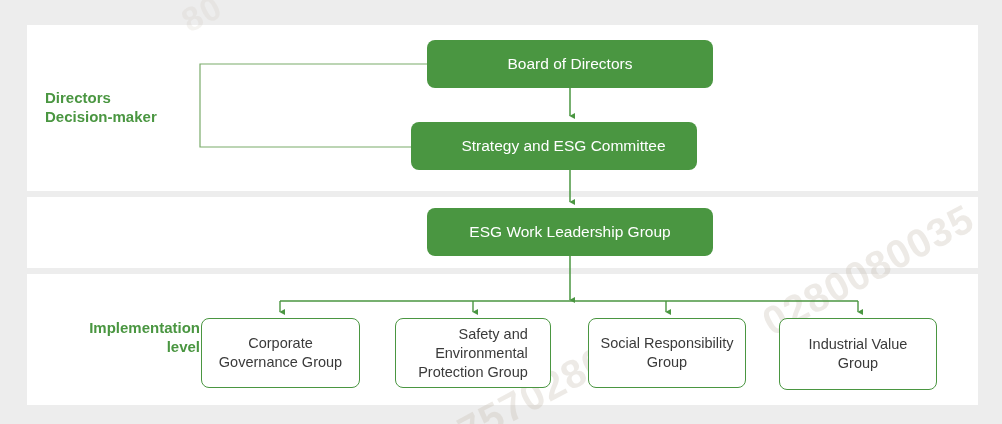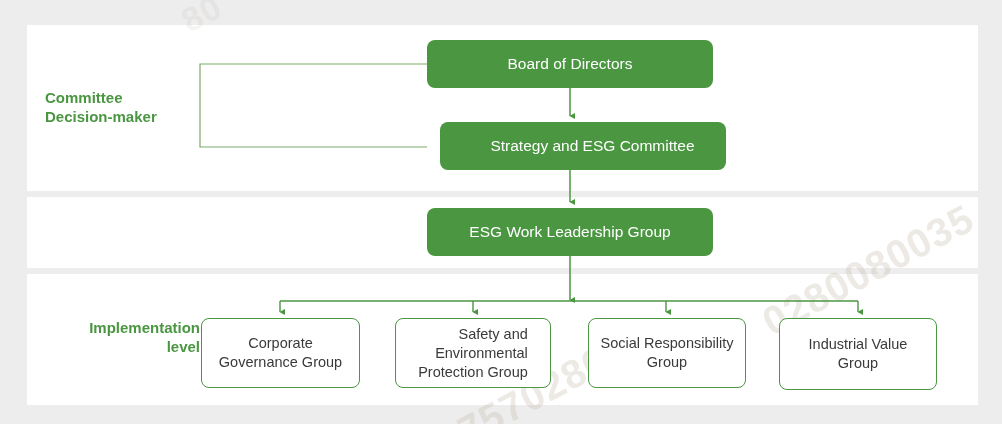--- a/index.html
+++ b/index.html
@@ -74,21 +74,21 @@
     color: #ffffff;
     font-size: 15.5px;
     display: flex;
     align-items: center;
     justify-content: center;
     text-align: center;
     box-sizing: border-box;
     line-height: 20px;
   }
   .n-board   { left: 427px; top: 40px;  width: 286px; height: 48px; }
-  .n-strat   { left: 440px; top: 122px; width: 286px; height: 48px; padding-left: 19px; }
+  .n-strat   { left: 411px; top: 122px; width: 286px; height: 48px; padding-left: 19px; }
   .n-esg     { left: 427px; top: 208px; width: 286px; height: 48px; }
 
   
   .node-outline {
     position: absolute;
     background: #ffffff;
     border: 1.4px solid #4a9641;
     border-radius: 8px;
     color: #3a3a3a;
     font-size: 14.5px;
@@ -145,21 +145,21 @@
     <line x1="570" y1="256" x2="570" y2="300" stroke="#4a9641" stroke-width="1.5" marker-end="url(#arrowhead)"></line>
 
     <line x1="280" y1="301" x2="858" y2="301" stroke="#4a9641" stroke-width="1.4"></line>
 
     <line x1="280" y1="301" x2="280" y2="312" stroke="#4a9641" stroke-width="1.4" marker-end="url(#arrowhead)"></line>
     <line x1="473" y1="301" x2="473" y2="312" stroke="#4a9641" stroke-width="1.4" marker-end="url(#arrowhead)"></line>
     <line x1="666" y1="301" x2="666" y2="312" stroke="#4a9641" stroke-width="1.4" marker-end="url(#arrowhead)"></line>
     <line x1="858" y1="301" x2="858" y2="312" stroke="#4a9641" stroke-width="1.4" marker-end="url(#arrowhead)"></line>
   </svg>
 
-  <div class="level-label lbl-1">Committee
+  <div class="level-label lbl-1">Directors
 Decision-maker</div>
   <div class="level-label lbl-3">Implementation
 level</div>
 
   <div class="node-solid n-board">Board of Directors</div>
   <div class="node-solid n-strat">Strategy and ESG Committee</div>
   <div class="node-solid n-esg">ESG Work Leadership Group</div>
 
   <div class="node-outline n-c1">Corporate
 Governance Group</div>

